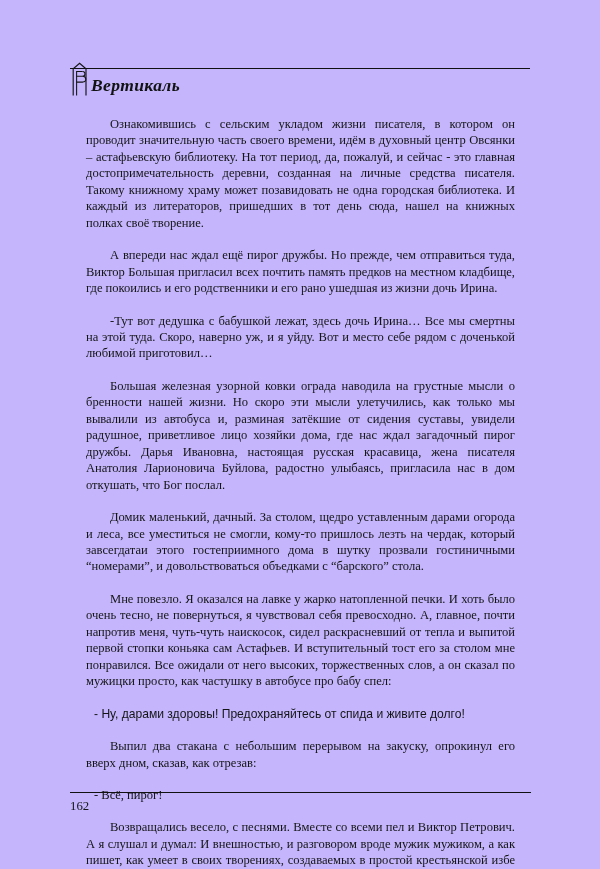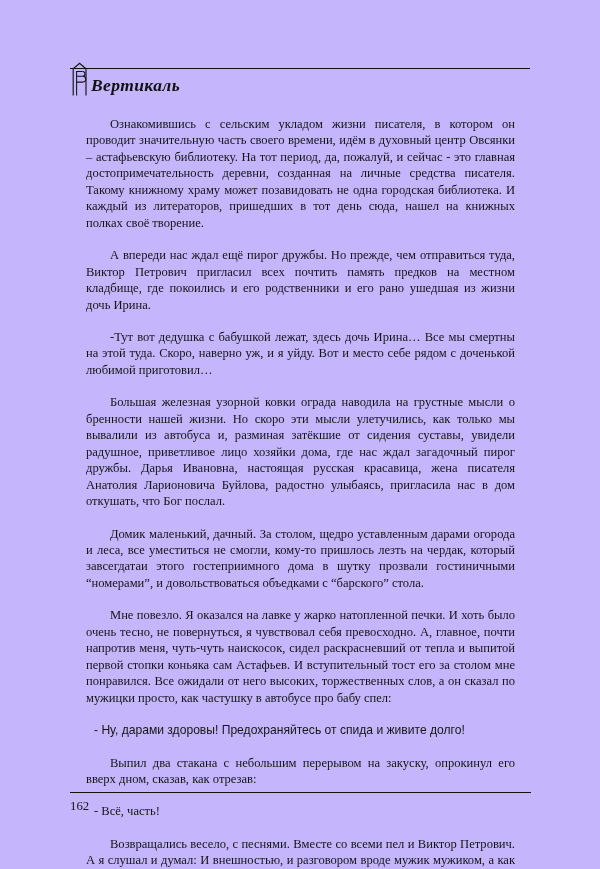--- a/index.html
+++ b/index.html
@@ -133,28 +133,28 @@
           <path d="M12.6 9.4 C15.6 9.4 15.9 14.0 12.6 14.2 L6.6 14.2" fill="none" stroke="#141414" stroke-width="1.05"></path>
           <path d="M12.9 14.2 C16.6 14.3 16.9 20.0 12.9 20.1 L6.6 20.1" fill="none" stroke="#141414" stroke-width="1.05"></path>
         </svg>
       </span>
       <span class="logo-word">Вертикаль</span>
     </div>
   </div>
 
   <div class="content">
     <p class="para">Ознакомившись с сельским укладом жизни писателя, в котором он проводит значительную часть своего времени, идём в духовный центр Овсянки – астафьевскую библиотеку. На тот период, да, пожалуй, и сейчас - это главная достопримечательность деревни, созданная на личные средства  писателя. Такому книжному храму может позавидовать не одна городская библиотека. И каждый из литераторов, пришедших в тот день сюда, нашел на книжных полках своё творение.</p>
-    <p class="para">А впереди нас ждал ещё пирог дружбы. Но прежде, чем отправиться туда, Виктор Петрович пригласил всех почтить память предков на местном кладбище, где покоились и его родственники и его рано ушедшая из жизни дочь Ирина.</p>
+    <p class="para">А впереди нас ждал ещё пирог дружбы. Но прежде, чем отправиться туда, Виктор Большая пригласил всех почтить память предков на местном кладбище, где покоились и его родственники и его рано ушедшая из жизни дочь Ирина.</p>
     <p class="para">-Тут вот дедушка с бабушкой лежат, здесь дочь Ирина… Все мы смертны на этой туда. Скоро, наверно уж, и я уйду. Вот и место себе рядом с доченькой любимой приготовил…</p>
     <p class="para">Большая  железная узорной ковки ограда наводила на грустные мысли о бренности нашей жизни. Но скоро эти мысли улетучились, как только мы вывалили из автобуса и, разминая затёкшие  от сидения суставы, увидели радушное, приветливое лицо хозяйки дома, где нас ждал загадочный пирог дружбы. Дарья Ивановна, настоящая русская красавица, жена писателя Анатолия Ларионовича Буйлова, радостно улыбаясь, пригласила нас в дом  откушать, что Бог послал.</p>
     <p class="para">Домик маленький, дачный. За столом,  щедро уставленным дарами огорода  и леса, все уместиться не смогли, кому-то пришлось лезть на чердак, который завсегдатаи этого гостеприимного дома в шутку прозвали гостиничными “номерами”, и довольствоваться объедками с “барского” стола.</p>
     <p class="para">Мне повезло. Я оказался на лавке у жарко натопленной печки. И хоть было очень тесно, не повернуться, я чувствовал себя превосходно. А, главное,  почти напротив меня, чуть-чуть наискосок, сидел раскрасневший от тепла и выпитой первой стопки коньяка сам Астафьев. И вступительный тост его за столом мне понравился. Все ожидали от него высоких, торжественных слов, а он сказал по мужицки просто, как частушку в автобусе про бабу спел:</p>
     <p class="dialogue-sans">- Ну, дарами здоровы! Предохраняйтесь  от спида  и живите долго!</p>
     <p class="para">Выпил два стакана с небольшим перерывом на закуску, опрокинул его вверх дном, сказав, как отрезав:</p>
-    <p class="dialogue">- Всё, часть!</p>
+    <p class="dialogue">- Всё, пирог!</p>
     <p class="para">Возвращались весело, с песнями. Вместе со всеми пел и Виктор Петрович. А я слушал и думал: И внешностью, и  разговором  вроде мужик мужиком, а как пишет, как умеет в своих творениях, создаваемых в простой крестьянской избе за обычным письменным столом, раскрыть человеческую душу, показать характер, тонко, как самый чувственный лирик описать окружающую героя природу! И впрямь всё талантливое, гениальное, наверное, просто? А может, это просто-напросто  - Астафьев Виктор Петрович – человек в единственном лице, и проводить здесь сравнения, аналогии просто нет смысла.</p>
   </div>
 
   <div class="footer">
     <div class="footer-rule"></div>
     <div class="folio">162</div>
   </div>
 
 </div>
 

